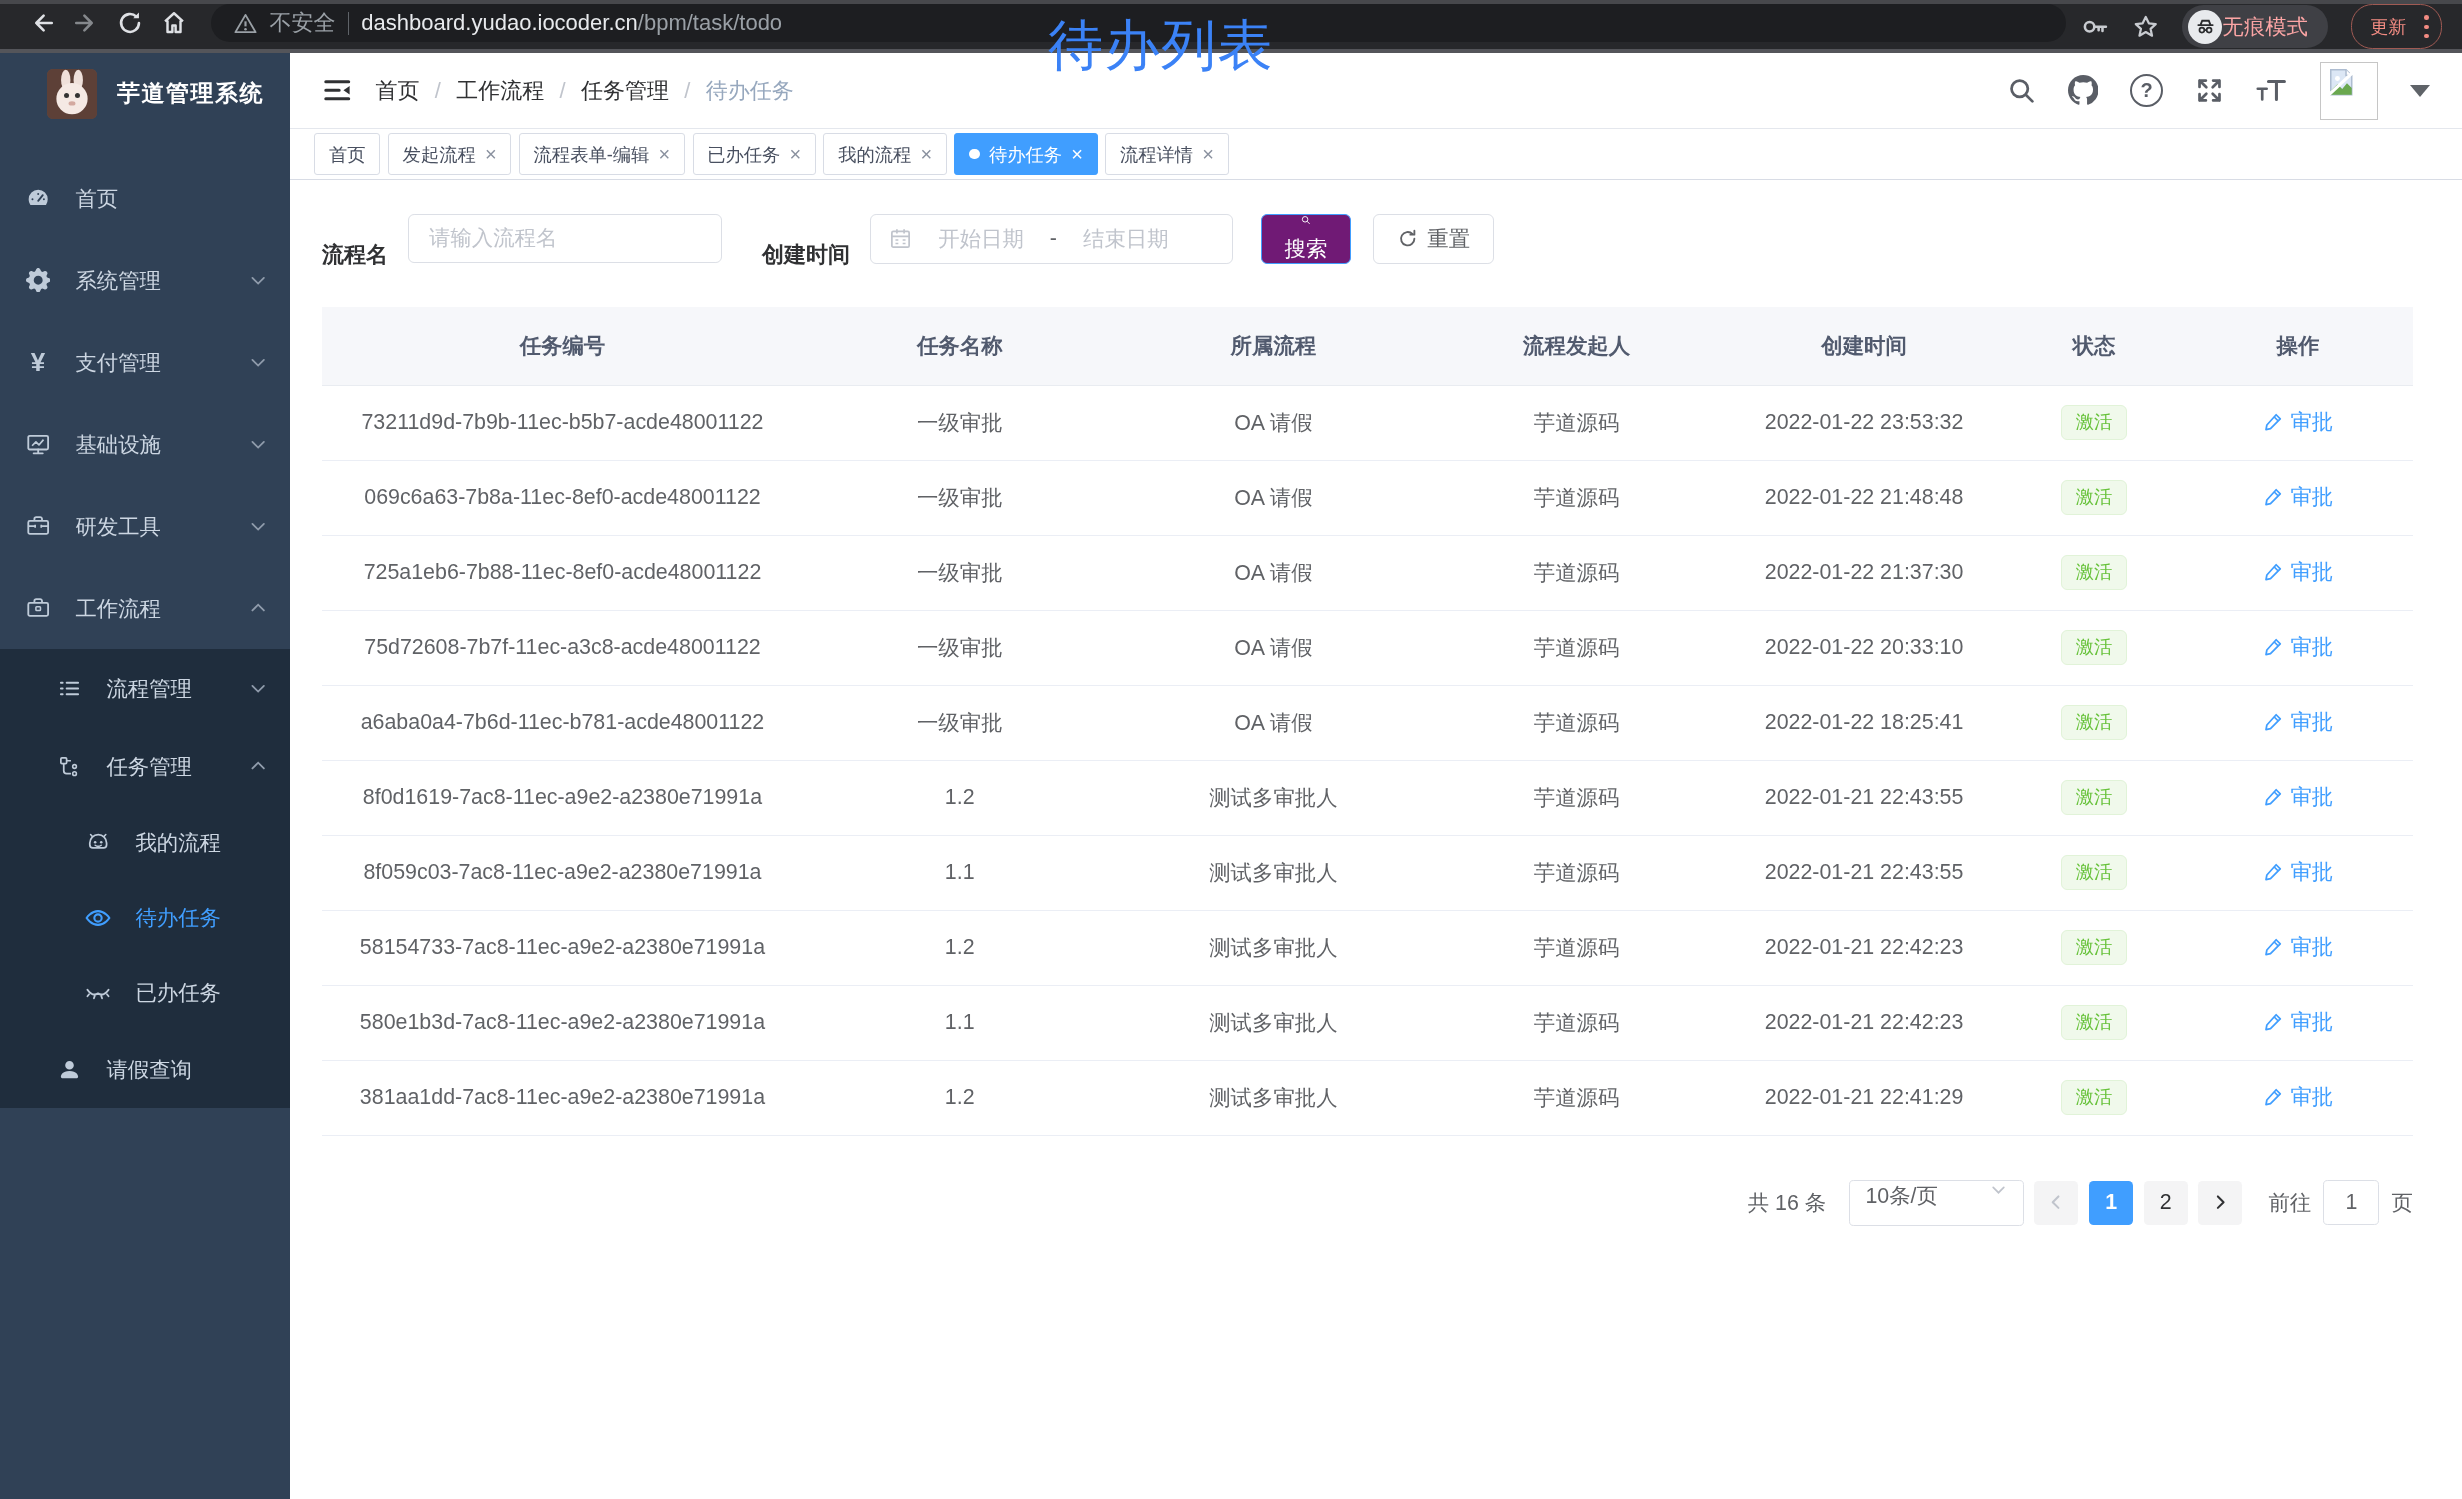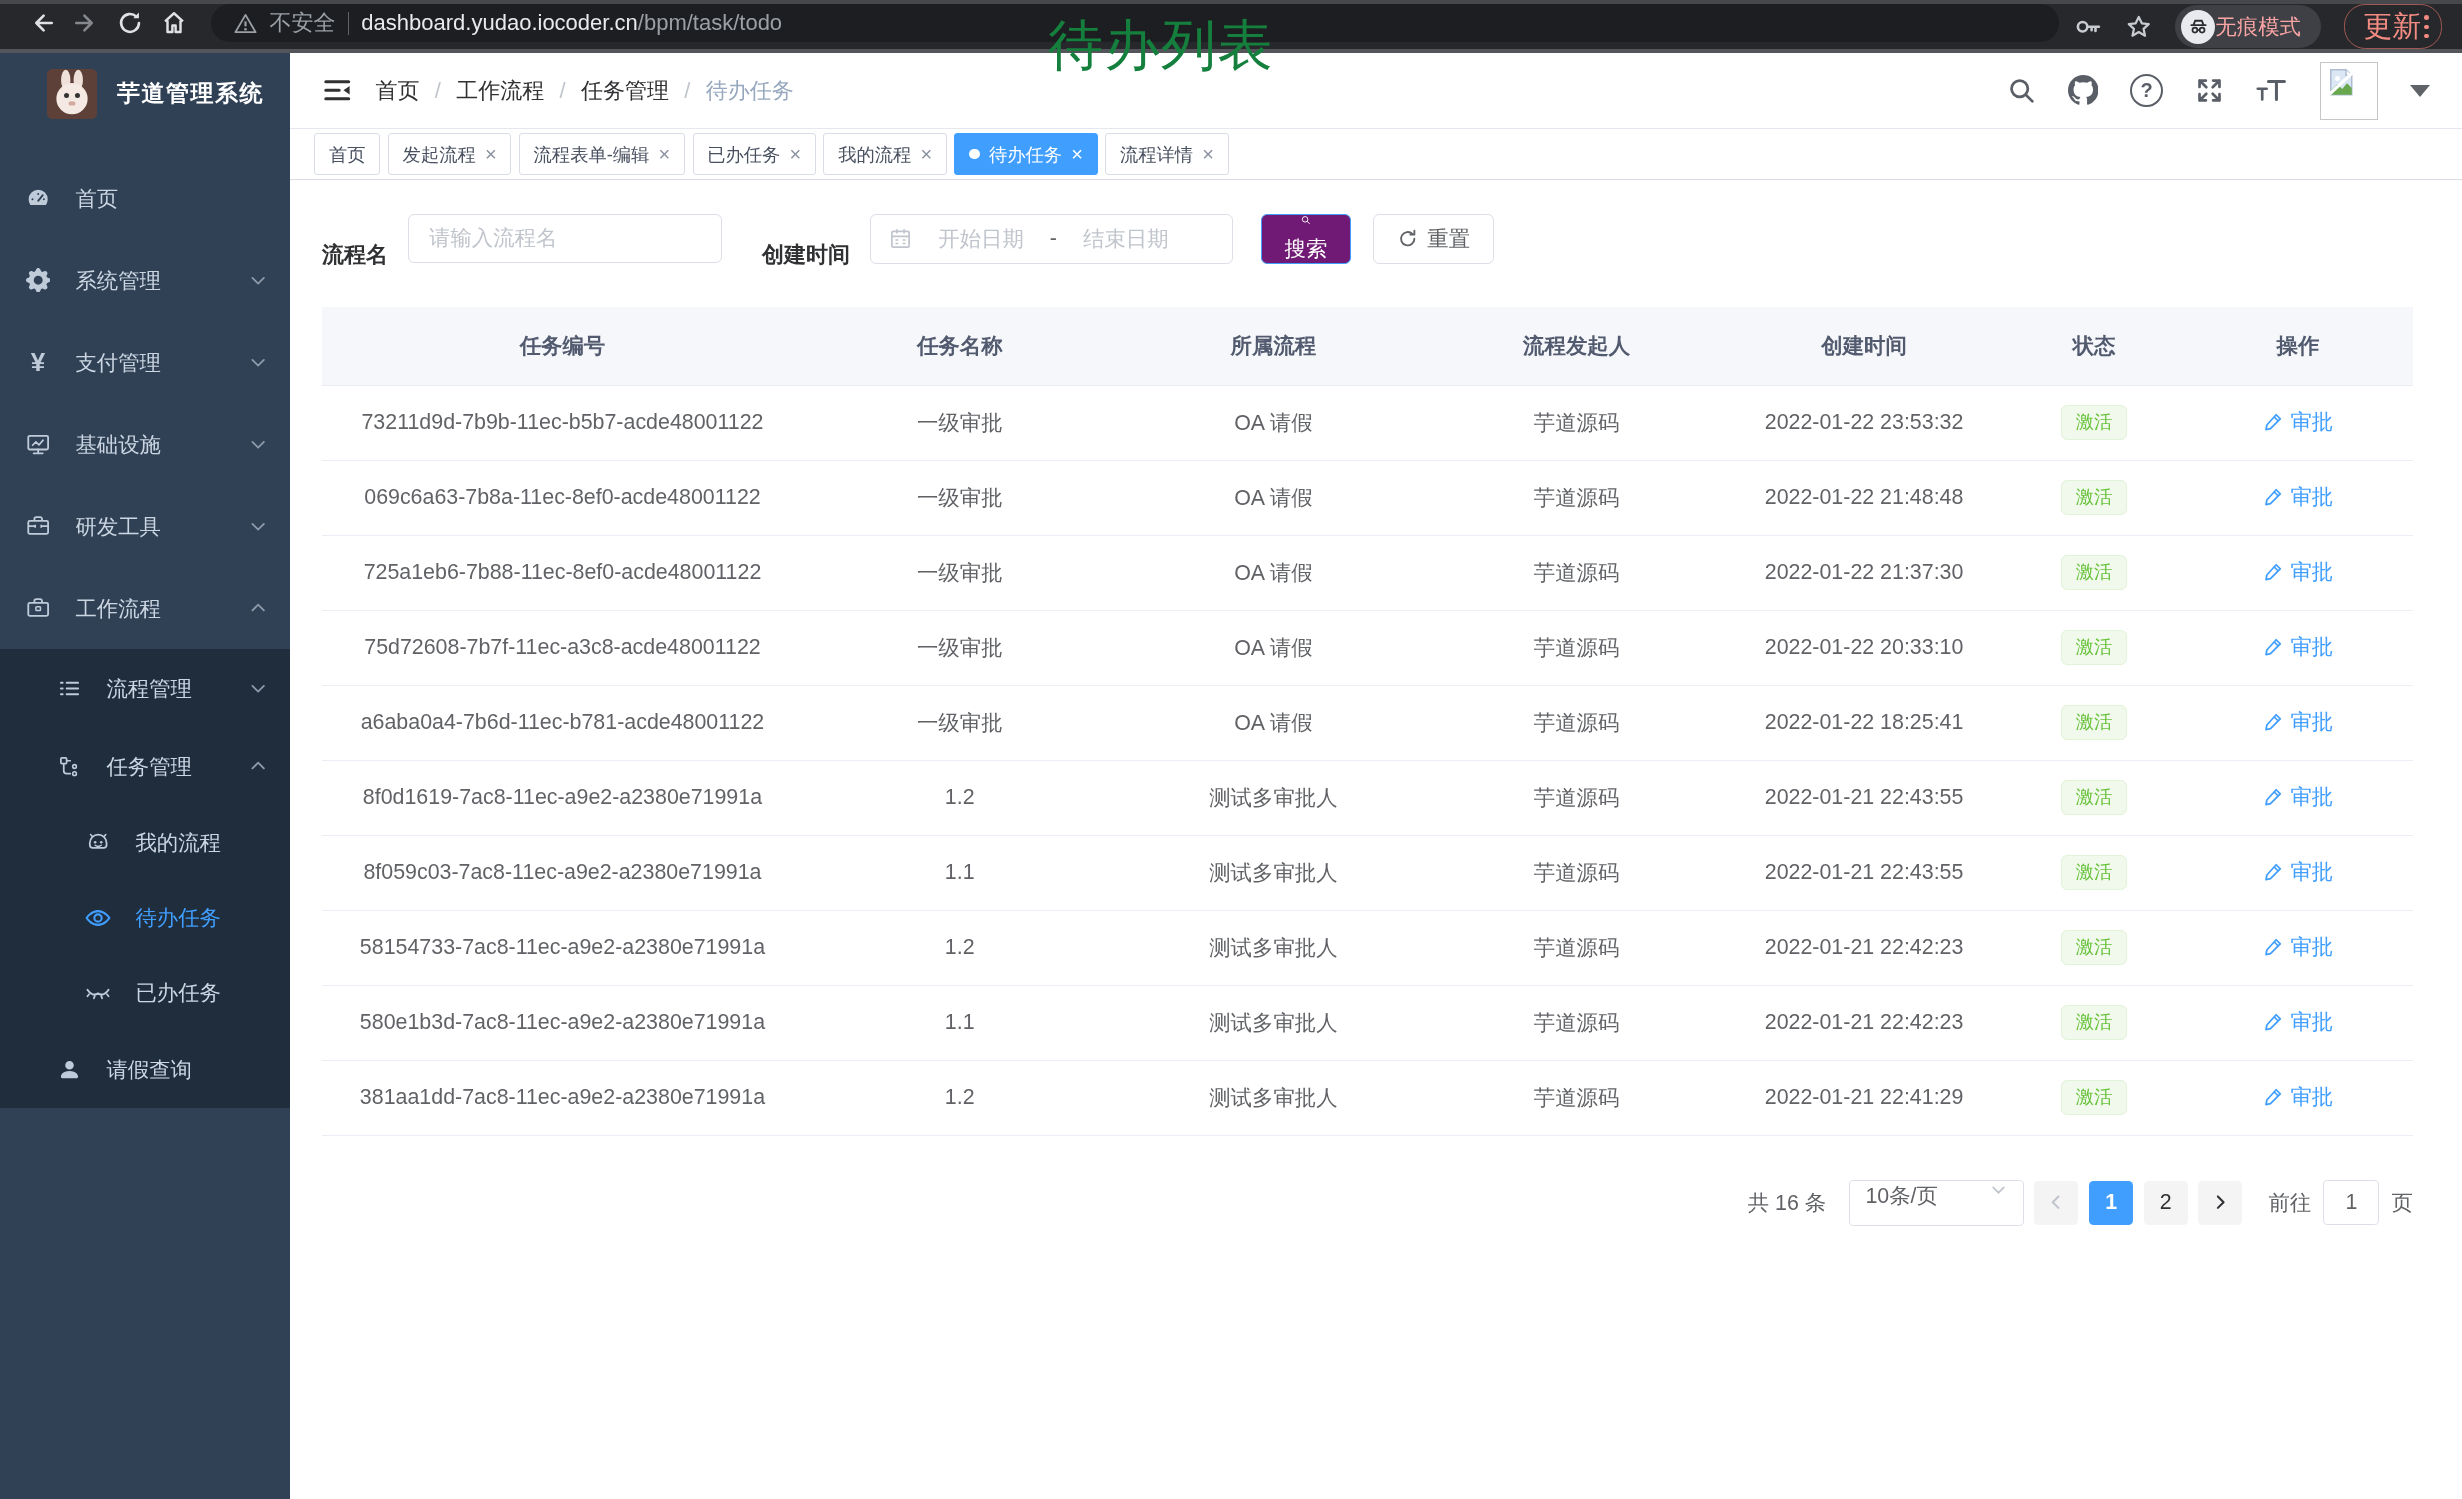--- a/index.html
+++ b/index.html
@@ -16,27 +16,27 @@
   .nav-ic.dim{color:#85888c;}
   .url-pill{flex:1;height:38px;margin:0 15.3px;background:#1d1e21;border-radius:20px;display:flex;align-items:center;
     padding:0 23px;font-size:22px;color:#9aa0a6;gap:12.2px;}
   .url-divider{width:1.5px;height:23px;background:#5f6368;}
   .url-host{color:#e8eaed;}
   .url-path{color:#9aa0a6;}
   .tb-right{display:flex;align-items:center;gap:23px;color:#c8cbd0;}
   .incog-chip{height:43px;background:#3f4045;border-radius:21.4px;display:flex;align-items:center;gap:0;
     padding:0 20px 0 6.1px;color:#fca5a5;font-size:21.4px;}
   .incog-ball{width:34px;height:34px;background:#e8eaed;border-radius:50%;display:flex;align-items:center;justify-content:center;color:#2b2c2f;}
-  .update-chip{height:43px;border:1.5px solid #a05a53;border-radius:21.4px;display:flex;align-items:center;gap:3px;
-    padding:0 12.2px 0 18.3px;color:#f28b82;font-size:29px;cursor:pointer;}
+  .update-chip{height:43px;border:1.5px solid #a05a53;border-radius:21.4px;display:flex;align-items:center;gap:18px;
+    padding:0 12.2px 0 18.3px;color:#f28b82;font-size:18px;cursor:pointer;}
   .vdots{display:flex;flex-direction:column;gap:4.6px;}
   .vdots i{width:4.6px;height:4.6px;border-radius:50%;background:#f28b82;}
 
   
-  .annotation{position:absolute;left:1048px;top:9.2px;font-size:55px;color:#15803d;z-index:60;letter-spacing:1.5px;}
+  .annotation{position:absolute;left:1048px;top:9.2px;font-size:55px;color:#3b82f6;z-index:60;letter-spacing:1.5px;}
 
   
   .app{display:flex;height:1492px;}
   .sidebar{position:relative;width:290px;flex:0 0 290px;background:#304156;color:#bfcbd9;}
   .logo-row{height:81px;display:flex;align-items:center;padding-left:47px;gap:20px;cursor:pointer;}
   .logo-img{width:50px;height:50px;border-radius:6.1px;overflow:hidden;background:#6d4c41;}
   .logo-title{font-size:23px;font-weight:bold;color:#fff;letter-spacing:1.5px;}
   .menu{margin-top:23px;}
   .m-item{position:relative;display:flex;align-items:center;height:82px;font-size:21.4px;color:#ccd6e2;cursor:pointer;}
   .m-item .mi{width:26px;height:26px;margin-right:24.4px;display:flex;align-items:center;justify-content:center;color:#bfcbd9;}

